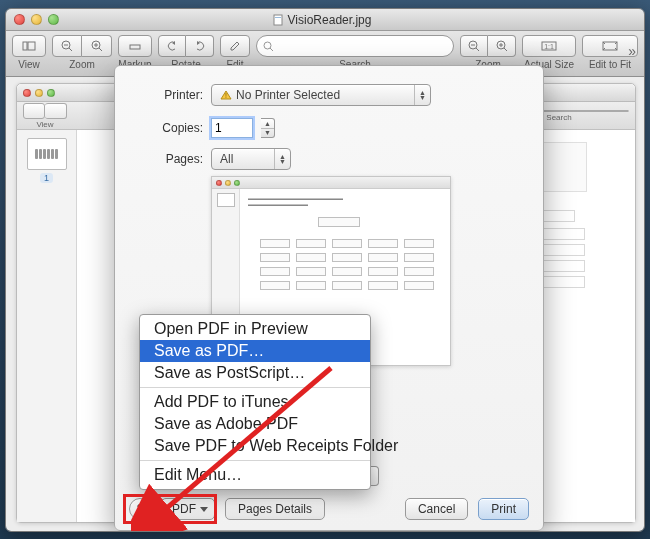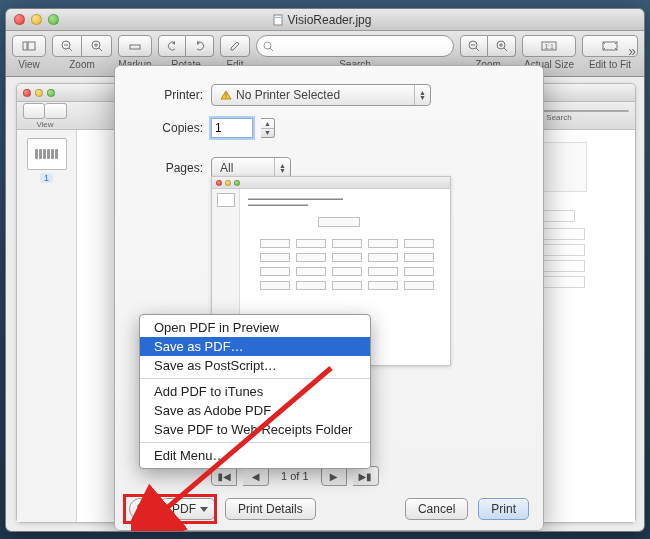--- a/index.html
+++ b/index.html
@@ -73,21 +73,21 @@
   .pgof{font-size:11px;color:#444;margin:0 6px;}
   .bottom{position:absolute;left:0;right:0;bottom:10px;display:flex;align-items:center;gap:10px;padding:0 14px;}
   .btn{height:22px;padding:0 12px;border:1px solid #999;border-radius:5px;background:linear-gradient(#fdfdfd,#e4e4e4);font-size:12px;color:#333;display:flex;align-items:center;box-shadow:0 1px 0 #fff inset;}
   .btn.default{background:linear-gradient(#eaf2fb,#c8dbf1);border-color:#7aa0cc;}
   .helpbtn{width:22px;padding:0;justify-content:center;border-radius:11px;}
   .pdfbtn{padding:0 18px 0 10px;position:relative;}
   .pdfbtn .tri{position:absolute;right:6px;top:8px;width:0;height:0;border-left:4px solid transparent;border-right:4px solid transparent;border-top:5px solid #555;}
   .redbox{position:absolute;left:8px;bottom:6px;width:94px;height:30px;border:3px solid #e02222;pointer-events:none;z-index:50;}
 
   
-  .menu{position:absolute;left:133px;top:237px;width:232px;background:#fff;border:1px solid #9a9a9a;border-radius:4px;box-shadow:0 6px 20px rgba(0,0,0,.35);font-size:13px;color:#222;padding:3px 0;z-index:40;}
+  .menu{position:absolute;left:133px;top:237px;width:232px;background:#fff;border:1px solid #9a9a9a;border-radius:4px;box-shadow:0 6px 20px rgba(0,0,0,.35);font-size:16px;color:#222;padding:3px 0;z-index:40;}
   .menu .mi{padding:2px 14px;white-space:nowrap;}
   .menu .mi.hl{background:#2a6ad3;color:#fff;}
   .menu hr{border:none;border-top:1px solid #d5d5d5;margin:3px 0;}
 
   
   .arrow{position:absolute;left:125px;top:286px;z-index:60;pointer-events:none;}
 
   .tbtn svg, .searchpill svg { display:block; }
 </style>
 </head>
@@ -301,21 +301,21 @@
           </div>
         </div>
         <div class="row" style="margin-top:12px">
           <span class="lbl">Copies:</span>
           <input class="numinp" value="1" style="">
           <div class="stepper">
               <div>▲</div>
               <div>▼</div>
             </div>
         </div>
-        <div class="row" style="margin-top:19px">
+        <div class="row" style="margin-top:10px">
           <span class="lbl">Pages:</span>
           <div class="selbtn" style="width:80px">
             <span>All</span>
             <span class="arrbox">
                 <span>▲</span>
                 <span>▼</span>
               </span>
           </div>
         </div>
       </div>
@@ -368,21 +368,21 @@
 
       <div class="bottom">
         <div class="btn helpbtn">
             <span>?</span>
           </div>
         <div class="btn pdfbtn">
           <span>PDF</span>
           <span class="tri"></span>
         </div>
         <div class="btn">
-            <span>Print Details</span>
+            <span>Pages Details</span>
           </div>
         <div style="flex:1"></div>
         <div class="btn">
             <span>Cancel</span>
           </div>
         <div class="btn default">
             <span>Print</span>
           </div>
       </div>
 

